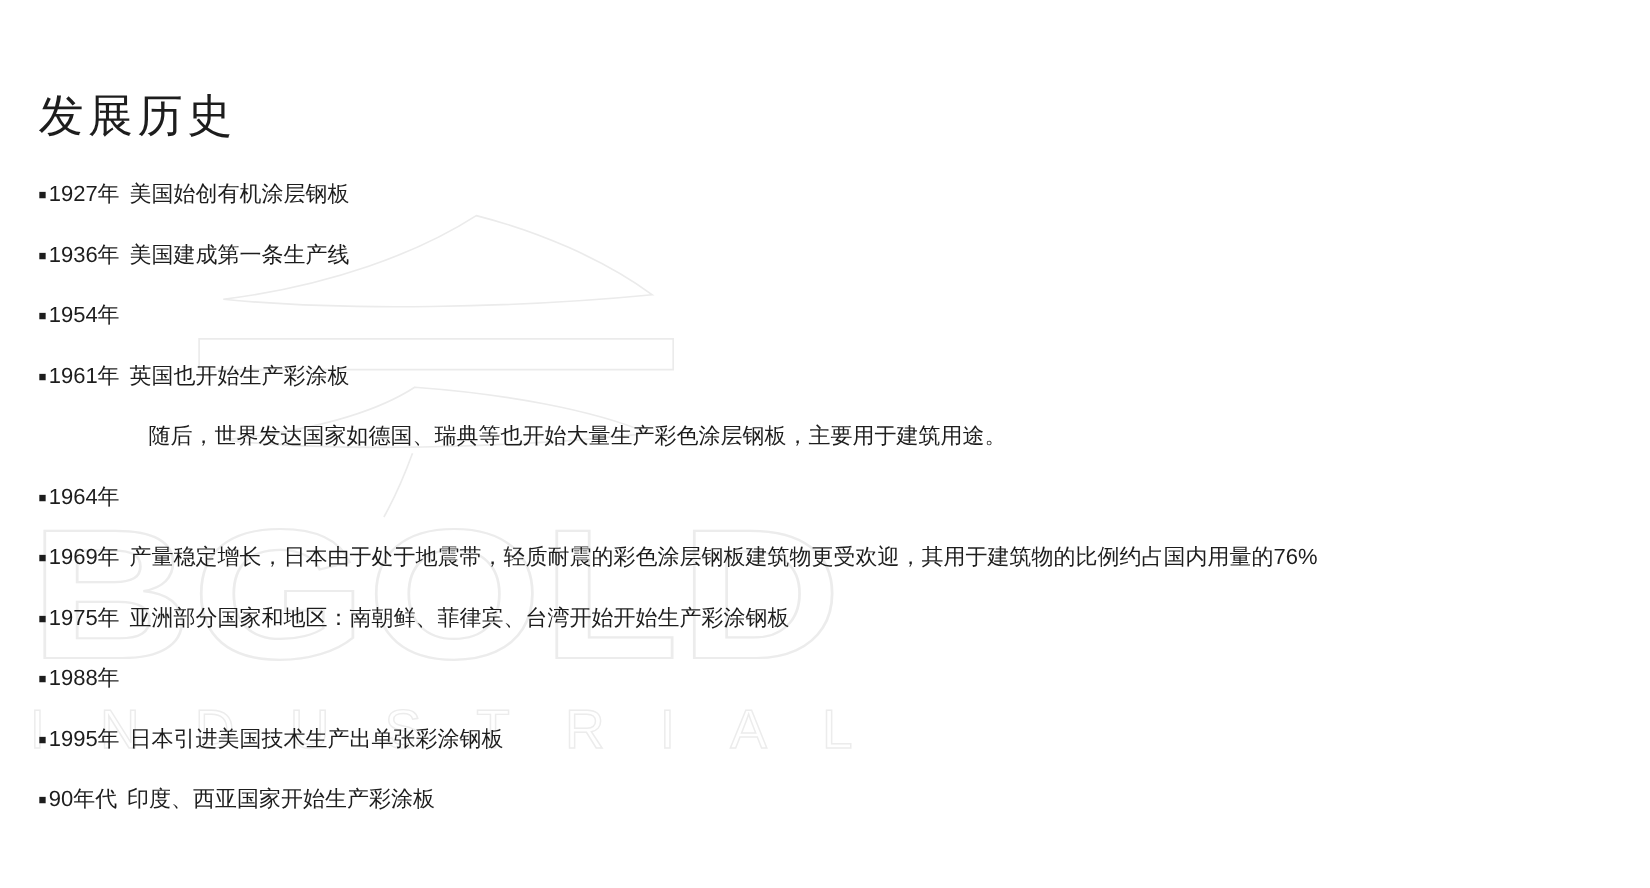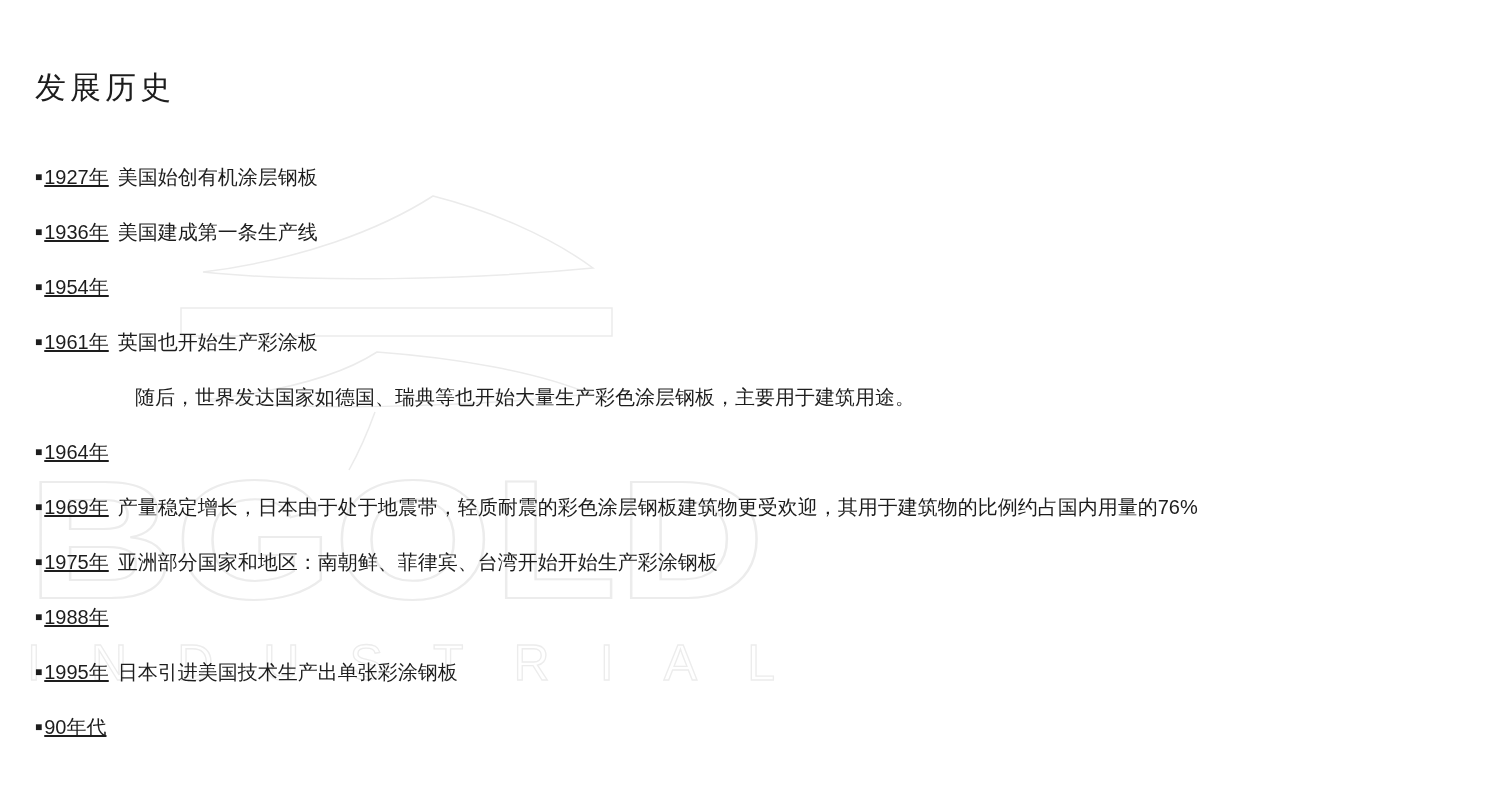--- a/index.html
+++ b/index.html
@@ -26,22 +26,22 @@
 
   
   .content {
     position: absolute;
     inset: 0;
     z-index: 1;
   }
   .title {
     position: absolute;
     left: 35px;
-    top: 69px;
-    font-size: 31px;
+    top: 80px;
+    font-size: 41px;
     line-height: 1.25;
     letter-spacing: 4px;
     font-weight: 500;
     color: #1d1d1d;
   }
   .timeline {
     position: absolute;
     left: 35px;
     top: 166px;
     margin: 0;
@@ -56,21 +56,21 @@
     font-size: 20px;
     line-height: 22px;
     white-space: nowrap;
     color: #1d1d1d;
   }
   .item .bullet {
     font-size: 12px;
     line-height: 22px;
     margin-right: 2px;
   }
-  .item .year   { margin-right: 9px; text-decoration: underline; }
+  .item .year   { margin-right: 9px; }
   .item.continuation { padding-left: 100px; }
 </style>
 </head>
 <body>
 
 <div class="watermark">
 
   <svg class="wm-logo" width="470" height="300" viewBox="0 0 470 300">
     <g fill="none" stroke="#ebebeb" stroke-width="1.5">
 
@@ -151,16 +151,17 @@
 
     <li class="item">
       <span class="bullet">■</span>
       <span class="year">1995年</span>
       <span class="desc">日本引进美国技术生产出单张彩涂钢板</span>
     </li>
 
     <li class="item">
       <span class="bullet">■</span>
       <span class="year">90年代</span>
+      <span class="desc">印度、西亚国家开始生产彩涂板</span>
     </li>
 
   </ul>
 </div>
 
 </body></html>

